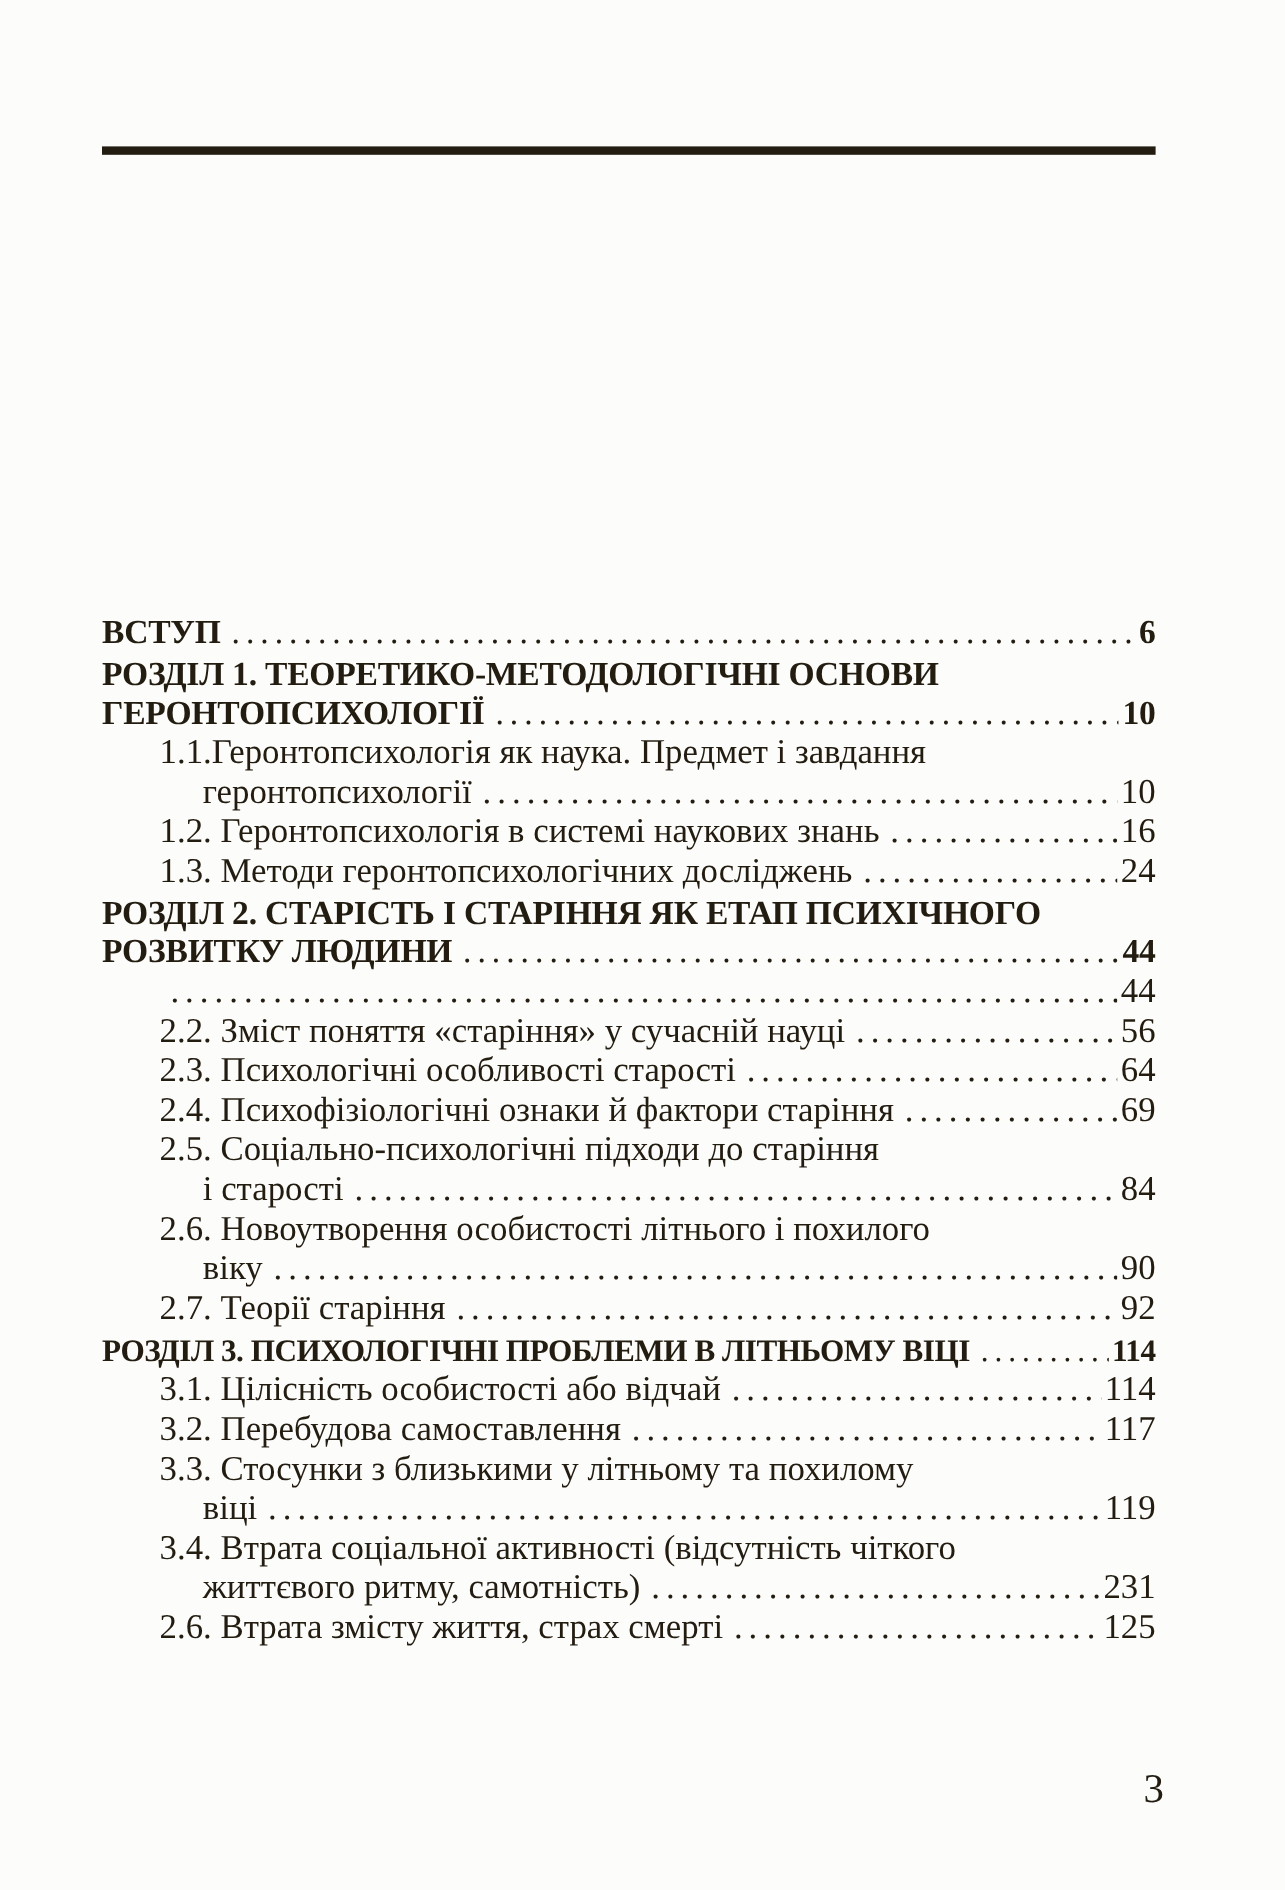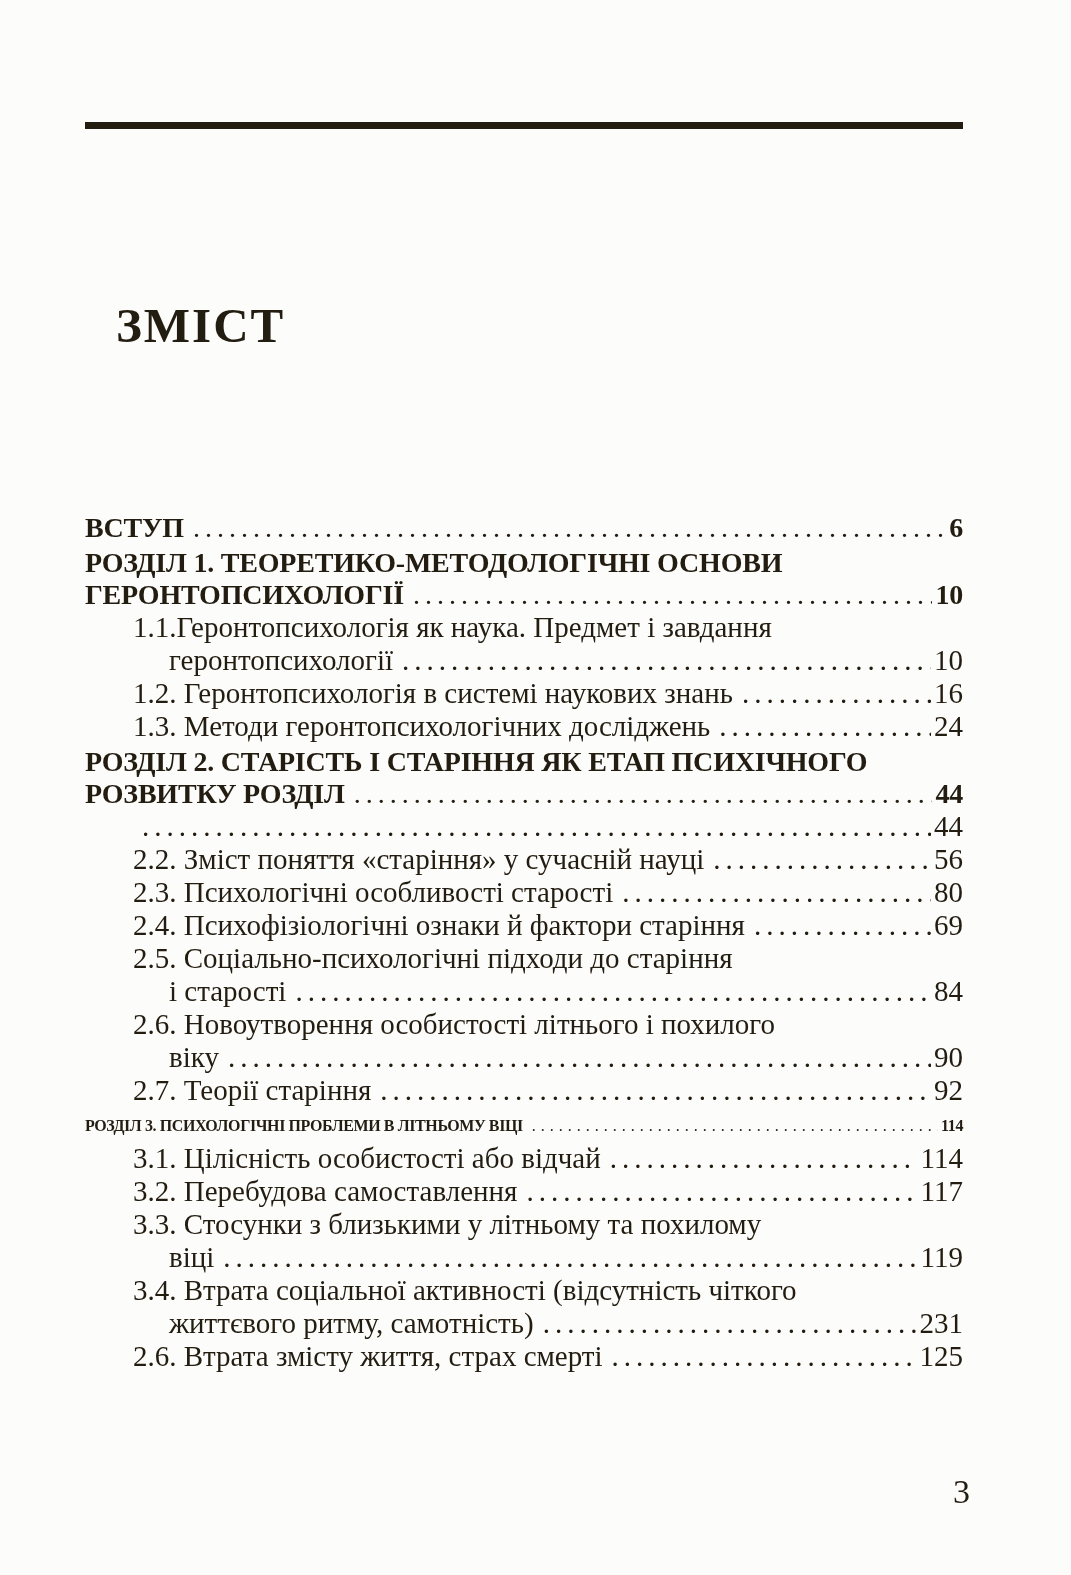--- a/index.html
+++ b/index.html
@@ -39,21 +39,21 @@
     width: 878px;
     font-size: 29px;
   }
   .entry .line {
     line-height: 33px;
     white-space: nowrap;
   }
   .entry.chapter { font-weight: bold; }
   .entry.chapter .line { line-height: 32px; font-size: 28px; letter-spacing: -0.2px; justify-content: space-between; }
   .entry + .entry.chapter { margin-top: 3px; }
-  .entry.chapter.tight .line { font-size: 16px; letter-spacing: -0.4px; }
+  .entry.chapter.tight .line { font-size: 26px; letter-spacing: -0.4px; }
   .section .line.first { margin-left: 48px; }
   .section .line.cont  { margin-left: 84px; }
   .line.last { display: flex; align-items: baseline; }
   .txt { flex: 0 0 auto; }
   .dots {
     flex: 1 1 auto;
     overflow: hidden;
     white-space: nowrap;
     min-width: 16px;
     margin: 0 3px 0 9px;
@@ -73,21 +73,20 @@
     line-height: 36px;
   }
 </style>
 </head>
 <body>
 
 <div class="page">
 
   <div class="top-rule"></div>
 
-  <h1 class="page-title">ЗМІСТ</h1>
 
   <div class="toc">
 
     <div class="entry chapter">
       <div class="line first last">
         <span class="txt">ВСТУП</span>
         <span class="dots"></span>
         <span class="pg">6</span>
       </div>
     </div>
@@ -122,21 +121,21 @@
       <div class="line first last">
         <span class="txt">1.3. Методи геронтопсихологічних досліджень</span>
         <span class="dots"></span>
         <span class="pg">24</span>
       </div>
     </div>
 
     <div class="entry chapter">
       <div class="line first">РОЗДІЛ 2. СТАРІСТЬ І СТАРІННЯ ЯК ЕТАП ПСИХІЧНОГО</div>
       <div class="line cont last">
-        <span class="txt">РОЗВИТКУ РОЗДІЛ</span>
+        <span class="txt">РОЗВИТКУ ЛЮДИНИ</span>
         <span class="dots"></span>
         <span class="pg">44</span>
       </div>
     </div>
 
     <div class="entry section">
       <div class="line first last">
         <span class="dots"></span>
         <span class="pg">44</span>
       </div>
@@ -147,21 +146,21 @@
         <span class="txt">2.2. Зміст поняття «старіння» у сучасній науці</span>
         <span class="dots"></span>
         <span class="pg">56</span>
       </div>
     </div>
 
     <div class="entry section">
       <div class="line first last">
         <span class="txt">2.3. Психологічні особливості старості</span>
         <span class="dots"></span>
-        <span class="pg">80</span>
+        <span class="pg">64</span>
       </div>
     </div>
 
     <div class="entry section">
       <div class="line first last">
         <span class="txt">2.4. Психофізіологічні ознаки й фактори старіння</span>
         <span class="dots"></span>
         <span class="pg">69</span>
       </div>
     </div>

